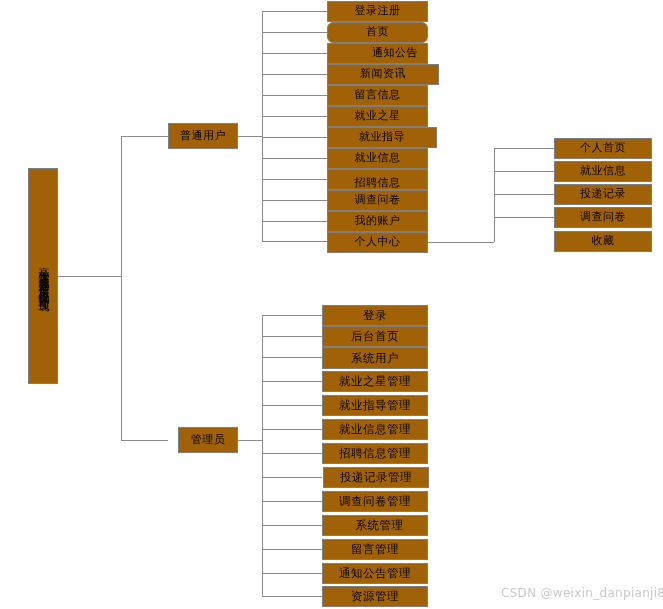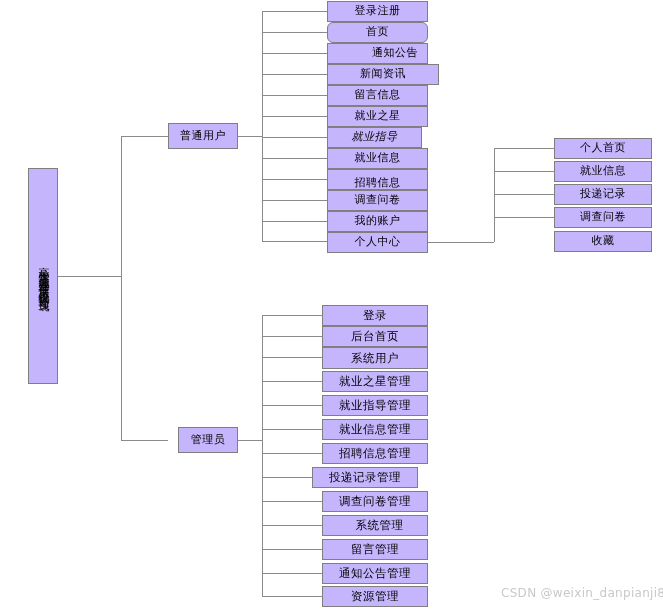--- a/index.html
+++ b/index.html
@@ -14,21 +14,21 @@
     position: relative;
     width: 663px;
     height: 609px;
     background: #ffffff;
     overflow: hidden;
   }
   .node {
     position: absolute;
     box-sizing: border-box;
     border: 1px solid #7f7f7f;
-    background: #c4b5fd;
+    background: #a16207;
     color: #000000;
     display: flex;
     align-items: center;
     justify-content: center;
     text-align: center;
     font-size: 11px;
     line-height: 1.1;
     letter-spacing: 0.5px;
     white-space: nowrap;
     z-index: 3;
@@ -120,21 +120,21 @@
   </div>
   <div class="node leaf" style="left:327px; top:64px; width:112px; height:21px;">
     <span>新闻资讯</span>
   </div>
   <div class="node leaf" style="left:327px; top:85px; width:101px; height:21px;">
     <span>留言信息</span>
   </div>
   <div class="node leaf" style="left:327px; top:106px; width:101px; height:21px;">
     <span>就业之星</span>
   </div>
-  <div class="node leaf" style="left:327px; top:127px; width:95px; height:21px;font-style:italic;">
+  <div class="node leaf" style="left:327px; top:127px; width:110px; height:21px;">
     <span>就业指导</span>
   </div>
   <div class="node leaf" style="left:327px; top:148px; width:101px; height:21px;">
     <span>就业信息</span>
   </div>
   <div class="node leaf" style="left:327px; top:169px; width:101px; height:21px;align-items:flex-end;">
     <span>招聘信息</span>
   </div>
   <div class="node leaf" style="left:327px; top:190px; width:101px; height:21px;">
     <span>调查问卷</span>
@@ -201,21 +201,21 @@
   </div>
   <div class="node leaf admin" style="left:322px; top:395px; width:106px; height:21px;">
     <span>就业指导管理</span>
   </div>
   <div class="node leaf admin" style="left:322px; top:419px; width:106px; height:21px;">
     <span>就业信息管理</span>
   </div>
   <div class="node leaf admin" style="left:322px; top:443px; width:106px; height:21px;">
     <span>招聘信息管理</span>
   </div>
-  <div class="node leaf admin" style="left:312px; top:467px; width:106px; height:21px;">
+  <div class="node leaf admin" style="left:323px; top:467px; width:106px; height:21px;">
     <span>投递记录管理</span>
   </div>
   <div class="node leaf admin" style="left:322px; top:491px; width:106px; height:21px;">
     <span>调查问卷管理</span>
   </div>
   <div class="node leaf admin" style="left:322px; top:515px; width:106px; height:21px;padding-left:9px;">
     <span>系统管理</span>
   </div>
   <div class="node leaf admin" style="left:322px; top:539px; width:106px; height:21px;">
     <span>留言管理</span>

